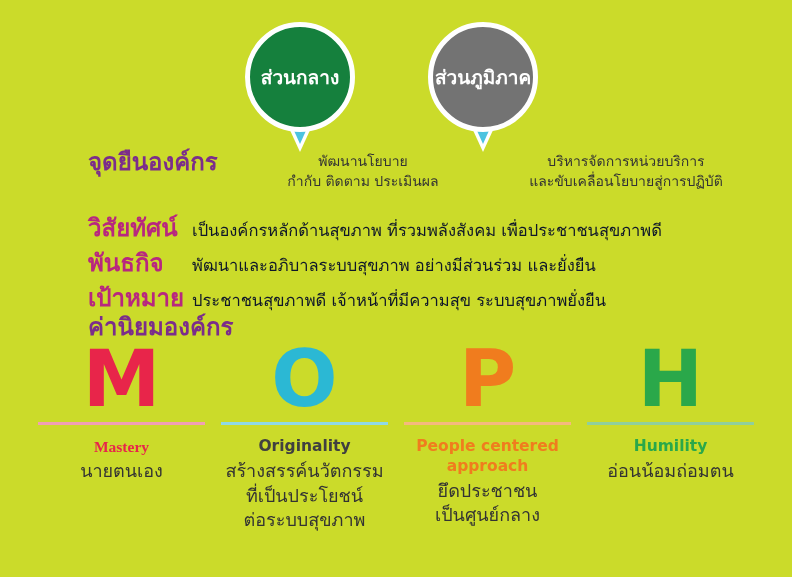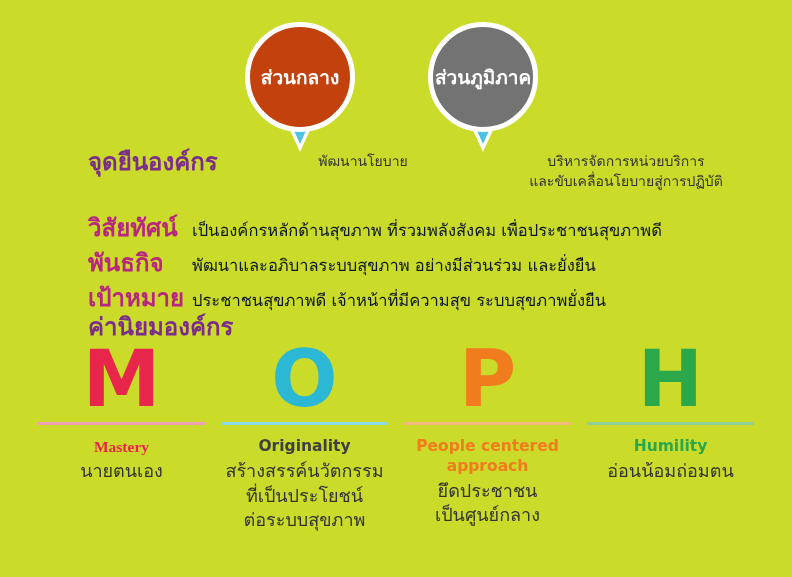--- a/index.html
+++ b/index.html
@@ -199,35 +199,36 @@
   }
 </style>
 </head>
 <body style="background: rgb(203, 219, 42);">
 
 <div id="root">
 
   <div class="pin" id="pin-central">
     <div class="tail-outline" style="border-top-color: rgb(255, 255, 255);"></div>
     <div class="tail" style="border-top-color: rgb(76, 195, 224);"></div>
-    <div class="circle" style="background: #c2410c; border-color: rgb(255, 255, 255);">
+    <div class="circle" style="background: #15803d; border-color: rgb(255, 255, 255);">
       <span class="label">ส่วนกลาง</span>
     </div>
   </div>
 
   <div class="pin" id="pin-regional">
     <div class="tail-outline" style="border-top-color: rgb(255, 255, 255);"></div>
     <div class="tail" style="border-top-color: rgb(76, 195, 224);"></div>
     <div class="circle" style="background: #737373; border-color: rgb(255, 255, 255);">
       <span class="label">ส่วนภูมิภาค</span>
     </div>
   </div>
 
   <div class="pin-caption" id="caption-central">
     <div>พัฒนานโยบาย</div>
+    <div>กำกับ ติดตาม ประเมินผล</div>
   </div>
   <div class="pin-caption" id="caption-regional">
     <div>บริหารจัดการหน่วยบริการ</div>
     <div>และขับเคลื่อนโยบายสู่การปฏิบัติ</div>
   </div>
 
   <div class="row" id="row-stance">
     <span class="row-label violet">จุดยืนองค์กร</span>
   </div>
 

